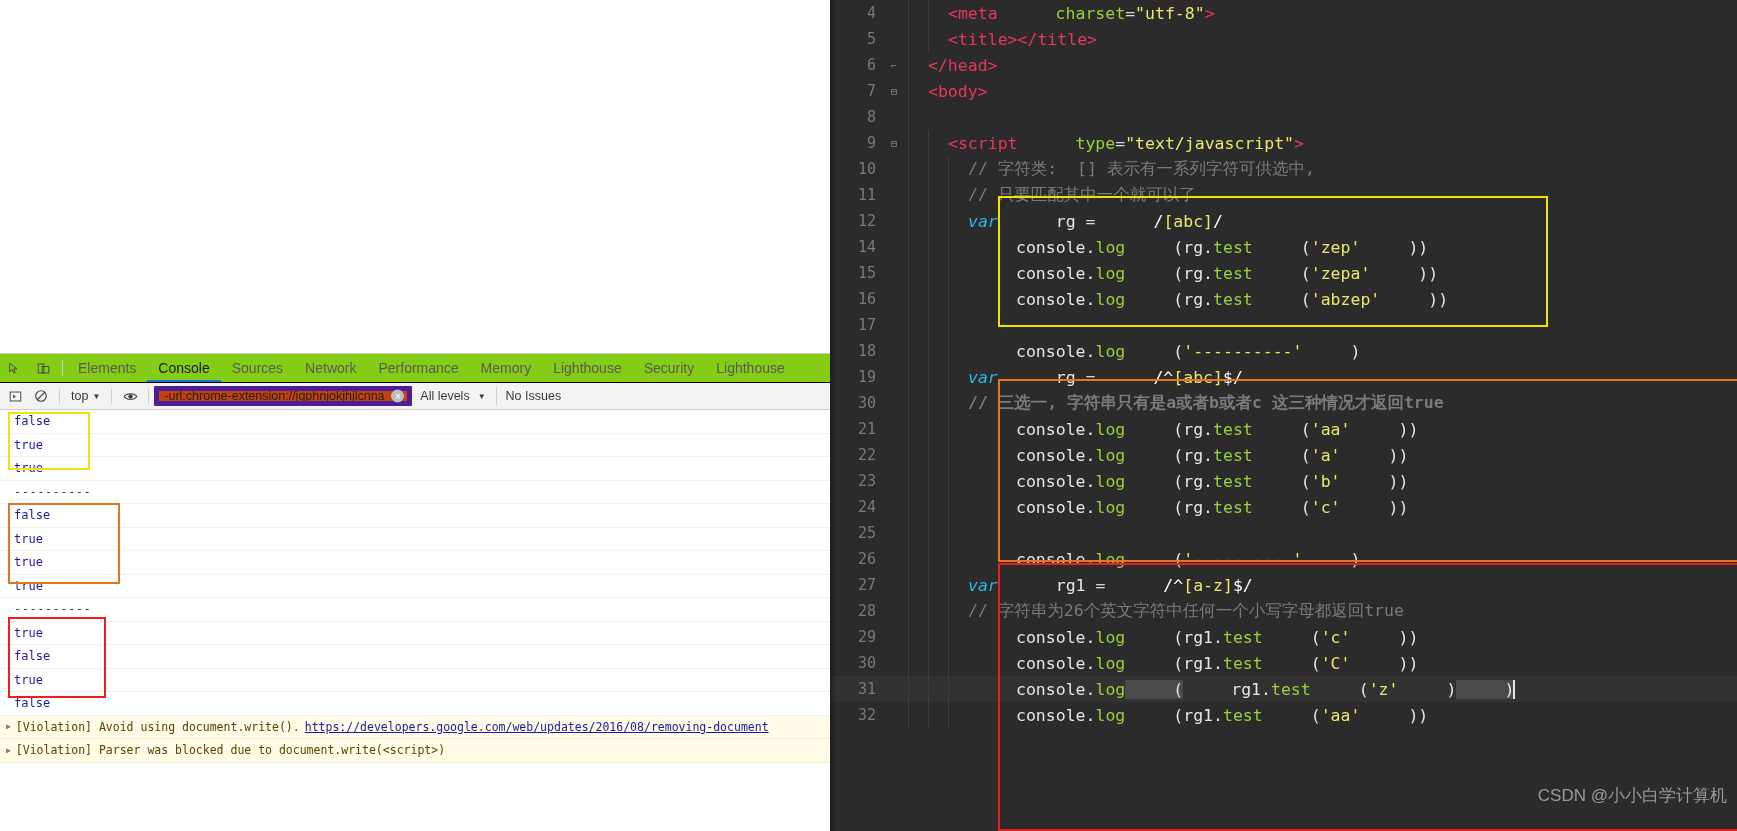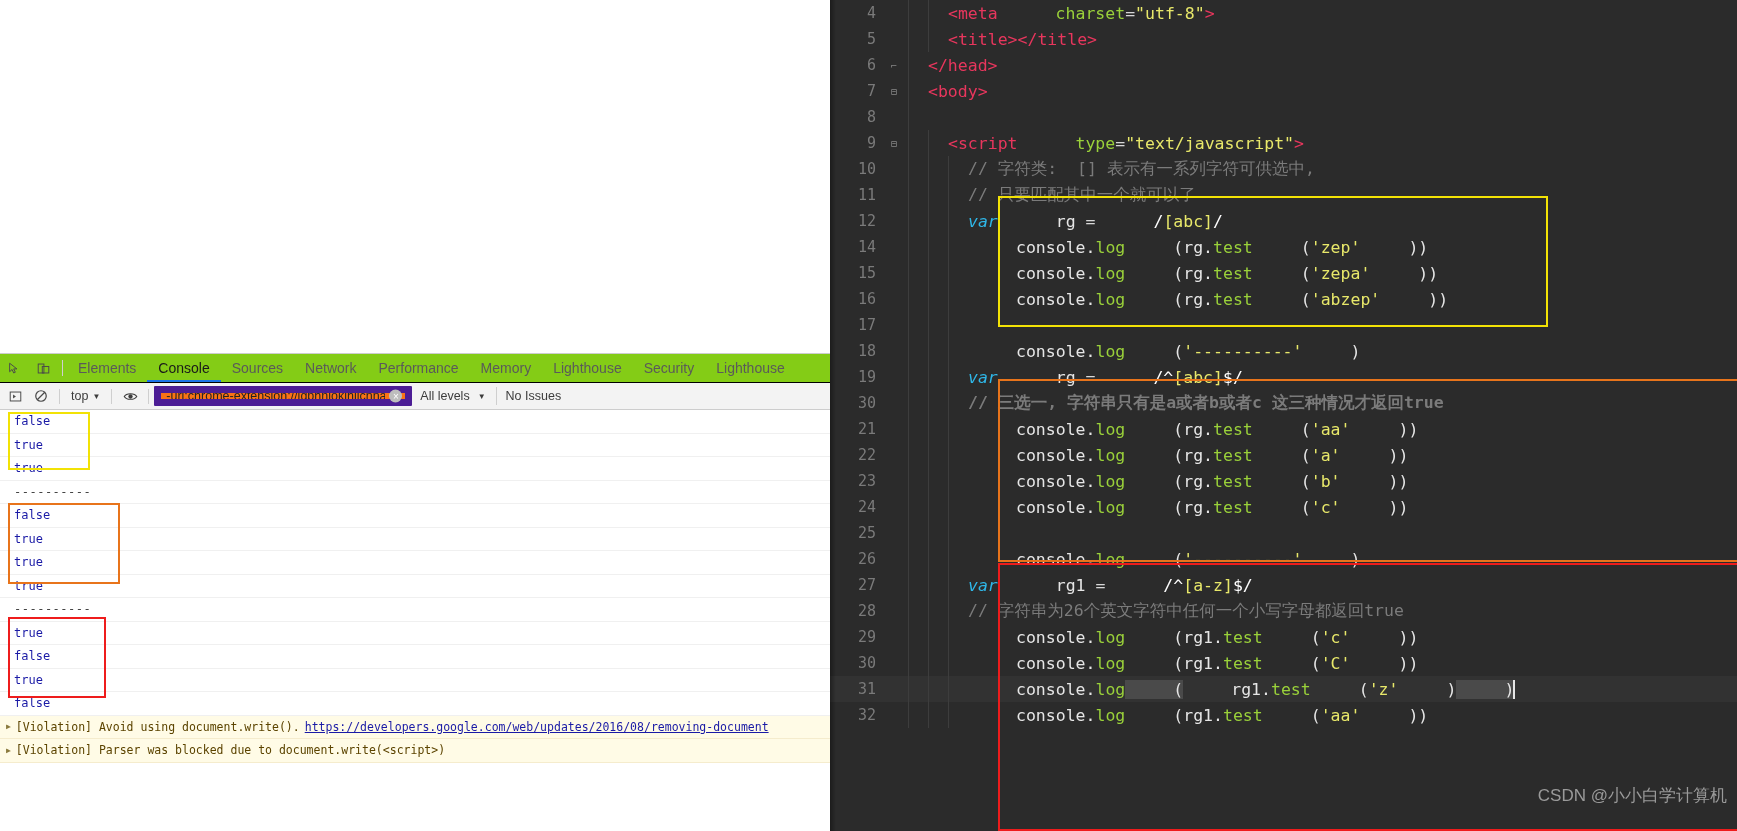--- a/index.html
+++ b/index.html
@@ -59,21 +59,21 @@
     cursor: pointer;
   }
   .fb-sep { width: 1px; height: 15px; background: #cfcfcf; margin: 0 5px; }
   .fb-ctx {
     display: flex; align-items: center; gap: 4px;
     padding: 0 6px; cursor: pointer; white-space: nowrap;
   }
   .caret { font-size: 8px; line-height: 1; transform: translateY(1px); }
   #filter-input-wrap {
     position: relative; width: 258px; height: 20px;
-    border: 7px solid #4c1d95; background: #f97316;
+    border: 5px solid #4c1d95; background: #c2410c;
     display: flex; align-items: center; border-radius: 1px;
   }
   #filter-input {
     border: 0; outline: 0; width: 100%; height: 100%;
     padding: 0 20px 0 5px; font-size: 12.5px;
     font-family: "Liberation Sans", sans-serif; color: #222;
     background: transparent;
   }
   #filter-clear {
     position: absolute; right: 3px; top: 50%; transform: translateY(-50%);

